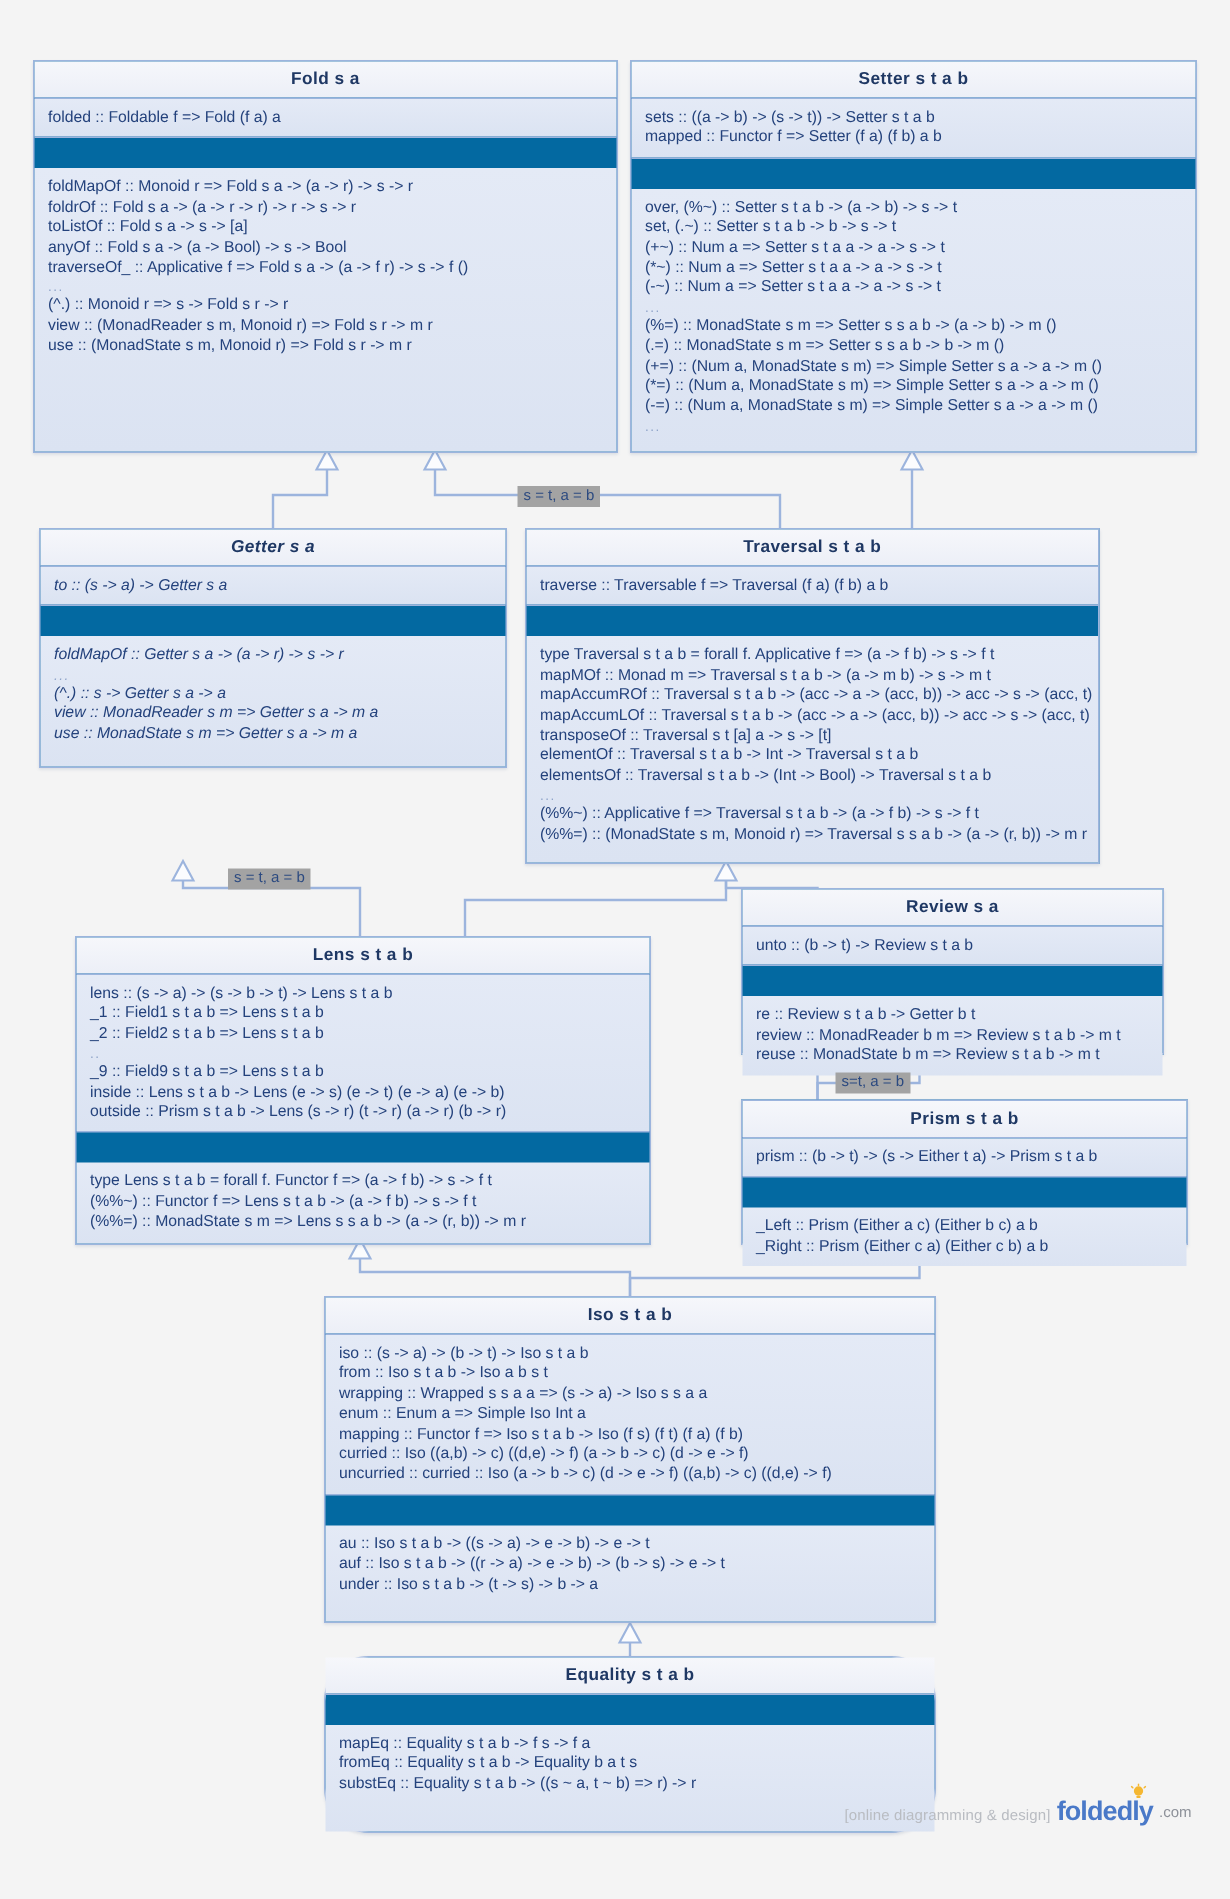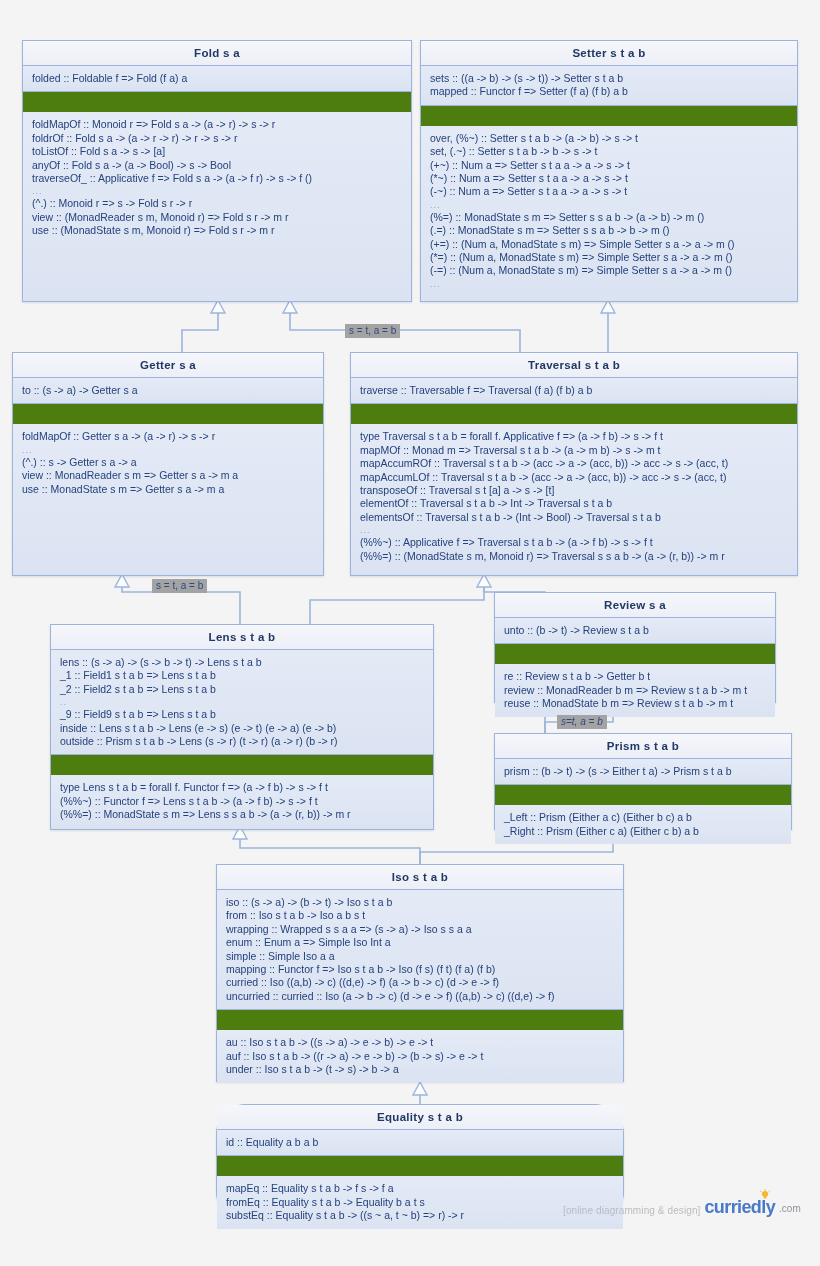--- a/index.html
+++ b/index.html
@@ -11,21 +11,21 @@
     -webkit-font-smoothing:antialiased;
     overflow:hidden;
   }
   #canvas{position:absolute;inset:0;width:820px;height:1266px;}
   svg.wires{position:absolute;left:0;top:0;width:820px;height:1266px;pointer-events:none;}
 
   .uml{
     position:absolute;
     box-sizing:border-box;
     border:1px solid #9cb4dd;
-    background:#4d7c0f;
+    background:#0369a1;
     box-shadow:0 1px 2px rgba(90,110,150,.18);
   }
   .uml .title{
     box-sizing:border-box;
     background:linear-gradient(to bottom,#f6f7fb 0%,#eceff7 100%);
     border-bottom:1px solid #9cb4dd;
     text-align:center;
     font-weight:bold;
     font-size:11.5px;
     color:#1f3864;
@@ -166,37 +166,37 @@
         <div class="row">(%=) :: MonadState s m =&gt; Setter s s a b -&gt; (a -&gt; b) -&gt; m ()</div>
         <div class="row">(.=) :: MonadState s m =&gt; Setter s s a b -&gt; b -&gt; m ()</div>
         <div class="row">(+=) :: (Num a, MonadState s m) =&gt; Simple Setter s a -&gt; a -&gt; m ()</div>
         <div class="row">(*=) :: (Num a, MonadState s m) =&gt; Simple Setter s a -&gt; a -&gt; m ()</div>
         <div class="row">(-=) :: (Num a, MonadState s m) =&gt; Simple Setter s a -&gt; a -&gt; m ()</div>
         <div class="row ell">...</div>
       </div>
     </div>
   </div>
 
-  <div class="uml" id="box-getter" style="left:12px;top:352px;width:312px;height:224px;">
+  <div class="uml" id="box-getter" style="left:26px;top:352px;width:312px;height:160px;font-style:italic;">
     <div class="inner">
       <div class="title">Getter s a</div>
       <div class="compart">
         <div class="row">to :: (s -&gt; a) -&gt; Getter s a</div>
       </div>
       <div class="compart grow">
         <div class="row">foldMapOf :: Getter s a -&gt; (a -&gt; r) -&gt; s -&gt; r</div>
         <div class="row ell">...</div>
         <div class="row">(^.) :: s -&gt; Getter s a -&gt; a</div>
         <div class="row">view :: MonadReader s m =&gt; Getter s a -&gt; m a</div>
         <div class="row">use :: MonadState s m =&gt; Getter s a -&gt; m a</div>
       </div>
     </div>
   </div>
 
-  <div class="uml" id="box-traversal" style="left:350px;top:352px;width:448px;height:224px;">
+  <div class="uml" id="box-traversal" style="left:350px;top:352px;width:383px;height:224px;">
     <div class="inner">
       <div class="title">Traversal s t a b</div>
       <div class="compart">
         <div class="row">traverse :: Traversable f =&gt; Traversal (f a) (f b) a b</div>
       </div>
       <div class="compart grow">
         <div class="row">type Traversal s t a b = forall f. Applicative f =&gt; (a -&gt; f b) -&gt; s -&gt; f t</div>
         <div class="row">mapMOf :: Monad m =&gt; Traversal s t a b -&gt; (a -&gt; m b) -&gt; s -&gt; m t</div>
         <div class="row">mapAccumROf :: Traversal s t a b -&gt; (acc -&gt; a -&gt; (acc, b)) -&gt; acc -&gt; s -&gt; (acc, t)</div>
         <div class="row">mapAccumLOf :: Traversal s t a b -&gt; (acc -&gt; a -&gt; (acc, b)) -&gt; acc -&gt; s -&gt; (acc, t)</div>
@@ -258,61 +258,57 @@
   </div>
 
   <div class="uml" id="box-iso" style="left:216px;top:864px;width:408px;height:218px;">
     <div class="inner">
       <div class="title">Iso s t a b</div>
       <div class="compart">
         <div class="row">iso :: (s -&gt; a) -&gt; (b -&gt; t) -&gt; Iso s t a b</div>
         <div class="row">from :: Iso s t a b -&gt; Iso a b s t</div>
         <div class="row">wrapping :: Wrapped s s a a =&gt; (s -&gt; a) -&gt; Iso s s a a</div>
         <div class="row">enum :: Enum a =&gt; Simple Iso Int a</div>
-        <div class="row">simple :: Simple Iso a a</div>
         <div class="row">mapping :: Functor f =&gt; Iso s t a b -&gt; Iso (f s) (f t) (f a) (f b)</div>
         <div class="row">curried :: Iso ((a,b) -&gt; c) ((d,e) -&gt; f) (a -&gt; b -&gt; c) (d -&gt; e -&gt; f)</div>
         <div class="row">uncurried :: curried :: Iso (a -&gt; b -&gt; c) (d -&gt; e -&gt; f) ((a,b) -&gt; c) ((d,e) -&gt; f)</div>
       </div>
       <div class="compart grow">
         <div class="row">au :: Iso s t a b -&gt; ((s -&gt; a) -&gt; e -&gt; b) -&gt; e -&gt; t</div>
         <div class="row">auf :: Iso s t a b -&gt; ((r -&gt; a) -&gt; e -&gt; b) -&gt; (b -&gt; s) -&gt; e -&gt; t</div>
         <div class="row">under :: Iso s t a b -&gt; (t -&gt; s) -&gt; b -&gt; a</div>
       </div>
     </div>
   </div>
 
   <div class="uml" id="box-equality" style="left:216px;top:1104px;width:408px;height:118px;border-radius:30px;">
     <div class="inner">
       <div class="title">Equality s t a b</div>
-      <div class="compart">
-        <div class="row">id :: Equality a b a b</div>
-      </div>
       <div class="compart grow">
         <div class="row">mapEq :: Equality s t a b -&gt; f s -&gt; f a</div>
         <div class="row">fromEq :: Equality s t a b -&gt; Equality b a t s</div>
         <div class="row">substEq :: Equality s t a b -&gt; ((s ~ a, t ~ b) =&gt; r) -&gt; r</div>
       </div>
     </div>
   </div>
 
   <div class="edgelabel" style="left:345px;top:324px;">s = t, a = b</div>
   <div class="edgelabel" style="left:152px;top:579px;">s = t, a = b</div>
-  <div class="edgelabel" style="left:557px;top:715px;font-style:italic;">s=t, a = b</div>
+  <div class="edgelabel" style="left:557px;top:715px;">s=t, a = b</div>
 
   <div class="watermark" style="left:563px;top:1198px;">
     <span class="wm-text">[online diagramming &amp; design]</span>
     <span class="wm-brand">
       <svg class="wm-bulb" viewBox="0 0 12 12" xmlns="http://www.w3.org/2000/svg">
         <circle cx="6" cy="5" r="3.1" fill="#f5b731"></circle>
         <rect x="4.6" y="8.1" width="2.8" height="1.5" rx=".5" fill="#f5b731"></rect>
         <g stroke="#f5b731" stroke-width="1" stroke-linecap="round">
           <line x1="6" y1="0.4" x2="6" y2="1.4"></line>
           <line x1="1.4" y1="2.1" x2="2.2" y2="2.8"></line>
           <line x1="10.6" y1="2.1" x2="9.8" y2="2.8"></line>
         </g>
       </svg>
-      <span>curried</span><span class="ly">ly</span>
+      <span>folded</span><span class="ly">ly</span>
     </span>
     <span class="wm-dom">.com</span>
   </div>
 
 </div>
 
 </body></html>

